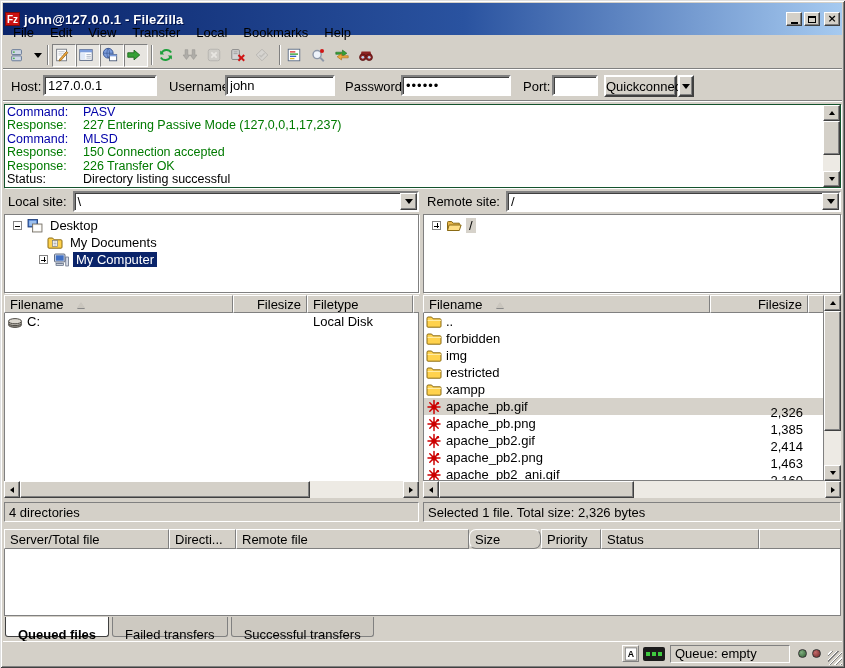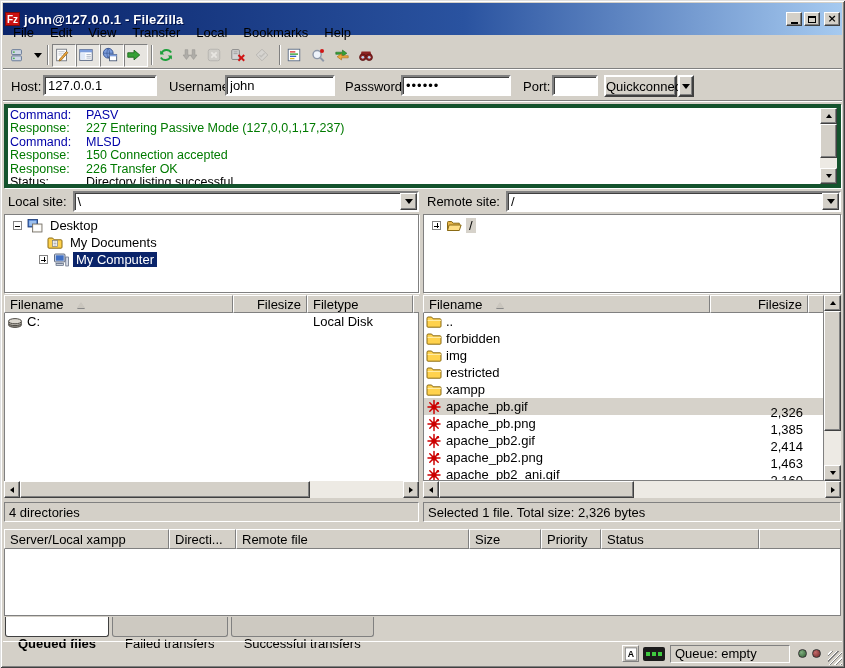--- a/index.html
+++ b/index.html
@@ -46,21 +46,21 @@
   .quickbar .lbl { position:absolute; top:9px; }
   .field { position:absolute; top:5px; height:21px; background:#fff; border:2px solid; border-color:#808080 #fff #fff #808080;
            box-shadow:inset 1px 1px 0 #404040; font-size:13px; padding:0 3px; font-family:"Liberation Sans",sans-serif; }
   .btn { background:#D4D0C8; border:2px solid; border-color:#fff #404040 #404040 #fff; box-shadow:inset -1px -1px 0 #808080;
          font-size:13px; font-family:"Liberation Sans",sans-serif; }
   .qcbtn { position:absolute; left:601px; top:5px; width:73px; height:22px; }
   .qcdd { position:absolute; left:675px; top:5px; width:16px; height:22px; display:flex; align-items:center; justify-content:center; }
 
   
   .logbox { position:absolute; left:4px; top:104px; right:4px; height:84px; background:#fff;
-            border:4px solid #14532d; box-shadow:1px 1px 0 #fff; overflow:hidden; }
+            border:1px solid #14532d; box-shadow:1px 1px 0 #fff; overflow:hidden; }
   .loglines { position:absolute; left:2px; top:1px; right:18px; }
   .logline { display:flex; line-height:13.4px; font-size:12.5px; white-space:nowrap; }
   .loglabel { width:76px; flex:none; }
   .log-command { color:#0000A8; }
   .log-response { color:#007A00; }
   .log-status { color:#000; }
 
   
   .vscroll { position:absolute; width:17px; background:#EDEAE4; }
   .hscroll { position:absolute; height:17px; background:#EDEAE4; }
@@ -113,21 +113,21 @@
 
   .panestatus { position:absolute; left:0; right:0; top:311px; height:20px; background:#D4D0C8;
                 border:1px solid; border-color:#808080 #fff #fff #808080; padding:2px 4px; white-space:nowrap; overflow:hidden; }
 
   
   .queuehdr { position:absolute; left:4px; top:529px; right:4px; height:20px; display:flex; overflow:hidden; }
   .queuehdr .hcell { height:20px; }
   .queuebody { position:absolute; left:4px; top:549px; right:4px; height:67px; background:#fff;
                border:1px solid #808080; border-top:none; }
   .tabsrow { position:absolute; left:5px; top:617px; height:20px; display:flex; }
-  .tab { height:20px; padding:19px 12px 0 12px; background:#CDC9C1; border:1px solid #808080; border-top:none;
+  .tab { height:20px; padding:10px 12px 0 12px; background:#CDC9C1; border:1px solid #808080; border-top:none;
          border-radius:0 0 3px 3px; margin-right:3px; white-space:nowrap; }
   .tab.active { background:#fff; font-weight:bold; border-color:#404040; }
 
   
   .statusbar { position:absolute; left:3px; right:3px; bottom:3px; height:24px; border-top:1px solid #fff;
                display:flex; align-items:center; }
   .sb-spacer { flex:1; }
   .sb-icon { width:17px; height:17px; display:flex; align-items:center; justify-content:center; margin-right:4px;
              border:1px solid; border-color:#fff #808080 #808080 #fff; background:#D4D0C8; }
   .sb-icon svg { width:14px; height:14px; }
@@ -644,29 +644,29 @@
       <div class="sthumb" style="left:16px;top:0;height:17px;width:195px"></div>
       <div class="sbtn" style="right:0;top:0;height:17px;width:16px">
           <span class="arr arr-right"></span>
         </div>
     </div>
     <div class="panestatus">Selected 1 file. Total size: 2,326 bytes</div>
   </div>
 
   <div class="queuehdr" id="queue-cols">
       <div class="hcell" style="width: 165px;">
-        <span>Server/Local xampp</span>
+        <span>Server/Total file</span>
       </div>
       <div class="hcell" style="width: 67px;">
         <span>Directi...</span>
       </div>
       <div class="hcell" style="width: 233px;">
         <span>Remote file</span>
       </div>
-      <div class="hcell" style="width: 72px;">
+      <div class="hcell" style="width: 72px; border-radius: 7px;">
         <span>Size</span>
       </div>
       <div class="hcell" style="width: 60px;">
         <span>Priority</span>
       </div>
       <div class="hcell" style="width: 158px;">
         <span>Status</span>
       </div>
       <div class="hcell" style="flex: 1 1 0%;"></div>
     </div>

